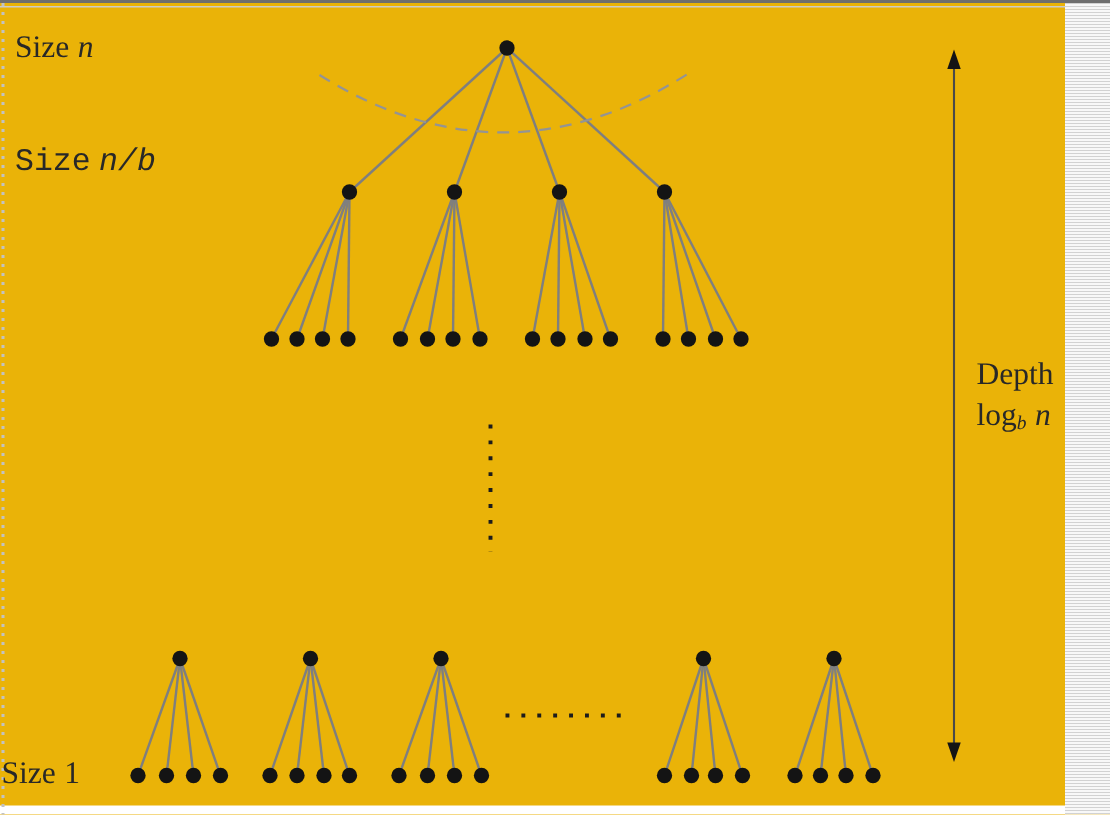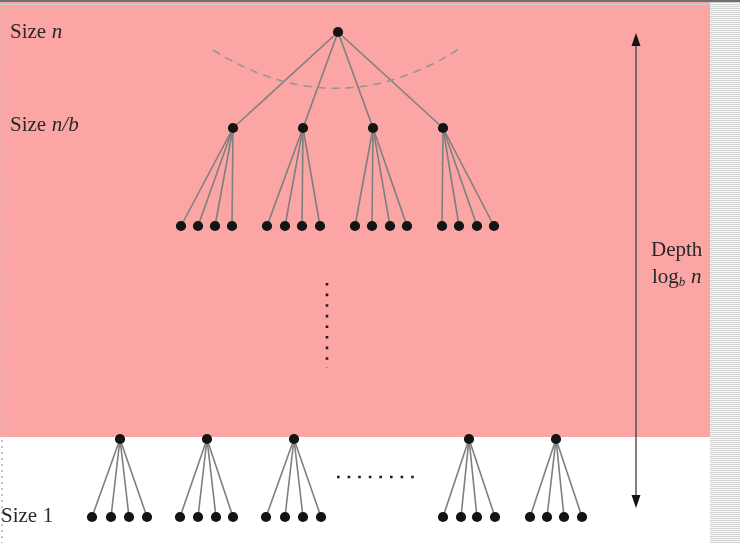--- a/index.html
+++ b/index.html
@@ -2,22 +2,22 @@
 <html style="--edge-color: #7f7f7f; --node-color: #141414; --dash-color: #949494;"><head>
 <meta charset="utf-8">
 <style>
   html, body { margin: 0; padding: 0; }
   body {
     width: 740px; height: 543px; overflow: hidden;
     background: #ffffff;
     font-family: "Liberation Serif", "DejaVu Serif", serif;
   }
   .stage {
-    position: relative; width: 740px; height: 437px;
-    background: #fca5a5;
+    position: relative; width: 740px; height: 537px;
+    background: #eab308;
   }
   
   .top-line   { position: absolute; left: 0; top: 0; width: 740px; height: 2px; background: #6f6f6f; }
   .top-line2  { position: absolute; left: 0; top: 4px; width: 740px; height: 1px; background: #cccccc; }
   .left-dots  {
     position: absolute; left: 1px; top: 2px; width: 2px; height: 541px;
     background: repeating-linear-gradient(to bottom, #c2c2c2 0 2px, transparent 2px 6px);
   }
   .right-stripes {
     position: absolute; right: 0; top: 2px; width: 30px; height: 541px;
@@ -143,28 +143,28 @@
       <circle cx="530" cy="517" r="5.1" class="node"></circle>
       <circle cx="547" cy="517" r="5.1" class="node"></circle>
       <circle cx="564" cy="517" r="5.1" class="node"></circle>
       <circle cx="582" cy="517" r="5.1" class="node"></circle>
     </svg>
 
   <div class="lbl" style="left:10px; top:19px;">
     <span>Size</span><span class="math">n</span>
   </div>
 
-  <div class="lbl" style="left:10px; top:112px;">
+  <div class="lbl" style="left:10px; top:96px;font-family:Liberation Mono, monospace;">
     <span>Size</span><span class="math">n/b</span>
   </div>
 
 
   <div class="lbl" style="left:1px; top:503px;">
     <span>Size</span><span class="rm">1</span>
   </div>
 
 
-  <div class="lbl depth-block" style="left:651px; top:236px;text-align:center;">
+  <div class="lbl depth-block" style="left:651px; top:236px;">
     <span>Depth</span><br>
     <span>log</span><span class="sub">b</span><span class="math">n</span>
   </div>
 
 </div>
 
 </body></html>

